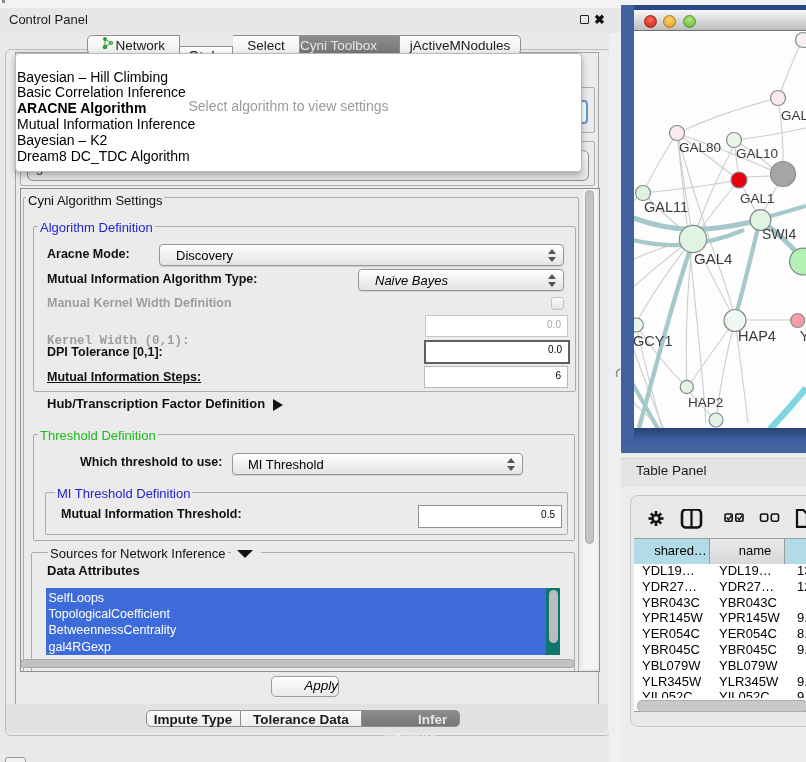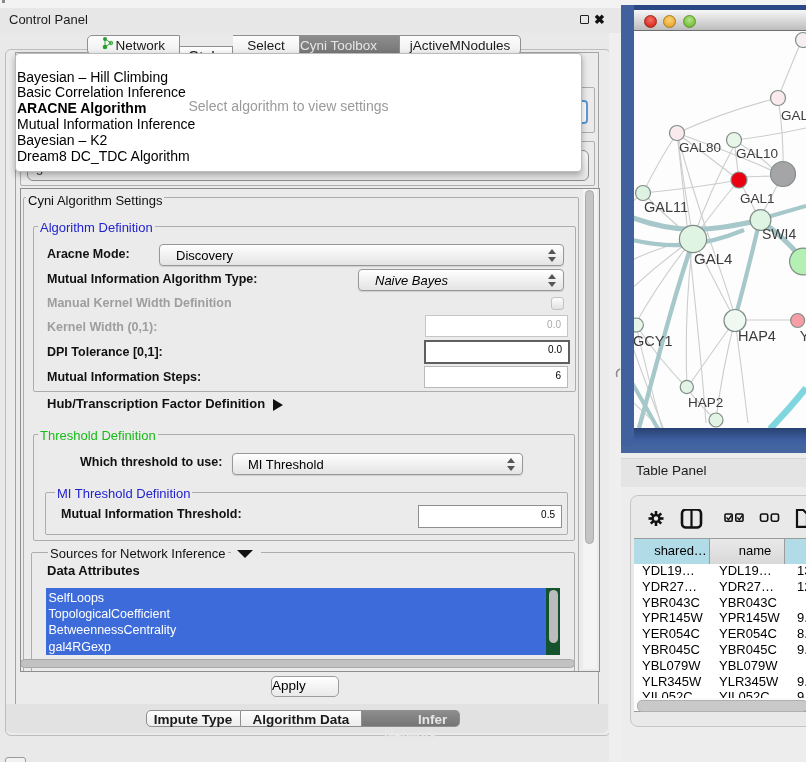--- a/index.html
+++ b/index.html
@@ -61,29 +61,29 @@
       <span class="ct">Discovery</span>
       <span class="updn"></span>
     </div>
   <div class="lbl abs" style="left:26px;top:83px;">Mutual Information Algorithm Type:</div>
   <div class="combo" style="left:337px;top:80px;width:204px;height:20px;font-style:italic;">
       <span class="ct">Naive Bayes</span>
       <span class="updn"></span>
     </div>
   <div class="lbl abs dis" style="left:26px;top:107px;">Manual Kernel Width Definition</div>
   <div class="abs" style="left:530px;top:108px;width:11px;height:11px;border:1px solid #C3C3C3;border-radius:3px;background:linear-gradient(#FDFDFD,#E2E2E2);"></div>
-  <div class="lbl abs dis" style="left:26px;top:131px;">Kernel Width (0,1):</div>
+  <div class="lbl abs dis" style="left:26px;top:145px;font-family:Liberation Mono, monospace;">Kernel Width (0,1):</div>
   <div class="fld" style="left:404px;top:126px;width:141px;height:20px;border-color:#C6C6C6;">
       <span style="color:#A9A9A9;">0.0</span>
     </div>
   <div class="lbl abs" style="left:26px;top:156px;">DPI Tolerance [0,1]:</div>
   <div class="fld" style="left:403px;top:151px;width:142px;height:20px;border:2px solid #5F5F5F;">
       <span style="top:2px;">0.0</span>
     </div>
-  <div class="lbl abs" style="left:26px;top:181px;">Mutual Information Steps:</div>
+  <div class="lbl abs" style="left:26px;top:181px;text-decoration:underline;">Mutual Information Steps:</div>
   <div class="fld" style="left:403px;top:177px;width:142px;height:20px;">
       <span>6</span>
     </div>
 
   <div class="abs" style="left:26px;top:207px;font-size:13px;font-weight:bold;color:#111;">Hub/Transcription Factor Definition</div>
   <div class="abs" style="left:252px;top:210px;width:0;height:0;border-top:6.5px solid transparent;border-bottom:6.5px solid transparent;border-left:10px solid #111;"></div>
 
   <div class="grp" style="left:12px;top:245px;width:540px;height:105px;"></div>
   <div class="gtitle" style="left:17px;top:239px;font-size:13px;color:#18BC18;">Threshold Definition</div>
   <div class="lbl abs" style="left:59px;top:266px;">Which threshold to use:</div>
@@ -98,35 +98,35 @@
   <div class="fld" style="left:397px;top:316px;width:142px;height:21px;border-color:#8F8F8F;">
       <span>0.5</span>
     </div>
 
   <div class="grp" style="left:10px;top:363px;width:542px;height:130px;"></div>
   <div class="gtitle" style="left:27px;top:357px;font-size:13px;color:#111;">Sources for Network Inference</div>
   <div class="abs" style="left:210px;top:357px;width:30px;height:13px;background:#EBEBEB;"></div>
   <div class="abs" style="left:216px;top:361px;width:0;height:0;border-left:8px solid transparent;border-right:8px solid transparent;border-top:8px solid #111;"></div>
   <div class="lbl abs" style="left:26px;top:373.5px;font-size:13px;">Data Attributes</div>
 
-  <div class="abs" style="left:25px;top:399px;width:514px;height:67px;background:#14532d;overflow:hidden;">
+  <div class="abs" style="left:25px;top:399px;width:514px;height:67px;background:#0f766e;overflow:hidden;">
      <div class="abs" style="left:0;top:0;width:500px;height:67px;background:#3D6BD9;"></div>
      <div class="abs" style="left:0;top:0;font-size:12.5px;color:#fff;padding:2px 0 0 2.5px;line-height:16.2px;white-space:nowrap;">SelfLoops<br>TopologicalCoefficient<br>BetweennessCentrality<br>gal4RGexp</div>
      <div class="abs" style="left:503px;top:2px;width:9px;height:53px;background:#BCBCBC;border-radius:5px;"></div>
   </div>
 
   <div class="abs" style="left:-1px;top:469.5px;width:553px;height:7px;background:#C2C2C2;border:1px solid #A8A8A8;border-radius:5px;"></div>
 </div>
 
 <div class="abs" style="left:583px;top:189px;width:14px;height:480px;background:#F4F4F4;"></div>
 <div class="abs" style="left:584.5px;top:190px;width:9px;height:354px;background:#C4C4C4;border:1px solid #ABABAB;border-radius:5px;box-sizing:border-box;"></div>
 
 <div class="abs" style="left:6px;top:704px;width:602px;height:29px;background:#E2E2E2;border-radius:0 0 6px 6px;"></div>
 
-<div class="abs" style="left:271px;top:676px;width:66px;height:19px;border:1px solid #9C9C9C;border-radius:5px;background:linear-gradient(#FFFFFF,#E9E9E9);text-align:left;">
+<div class="abs" style="left:271px;top:676px;width:66px;height:19px;border:1px solid #9C9C9C;border-radius:5px;background:linear-gradient(#FFFFFF,#E9E9E9);text-align:right;font-style:italic;">
   <span style="font-size:13.5px;position:relative;top:-1px;">Apply</span></div>
 
 <div id="bottabs"></div>
 
 <div class="abs" style="left:15px;top:53px;width:565px;height:117px;background:#FFFFFF;border:1px solid #BBBBBB;border-radius:4px;box-shadow:0 3px 6px rgba(0,0,0,0.3);z-index:50;"></div>
 <div class="abs" style="left:6px;top:54.5px;width:565px;text-align:center;font-size:14px;line-height:14px;color:#9A9A9A;z-index:51;margin-top:44px;">Select algorithm to view settings</div>
 <div class="abs" style="left:17px;top:69.5px;font-size:14px;color:#000;line-height:15.9px;white-space:nowrap;z-index:51;">
 Bayesian – Hill Climbing<br>
 Basic Correlation Inference<br>
 <span class="b">ARACNE Algorithm</span><br>
@@ -286,15 +286,15 @@
         <circle cx="9" cy="7" r="1.8" fill="#8ACA8A" stroke="#2E9E2E" stroke-width="0.8"></circle>
         <path d="M3 3 L3 11 M3 3 L9 7 M3 11 L9 7" stroke="#2E9E2E" stroke-width="0.9" fill="none"></path>
       </svg><span style="position:relative;top:2px;">Network</span></div>
     <div class="abs" style="left:180px;top:46px;width:53px;height:20px;background:linear-gradient(#FDFDFD,#EDEDED);border:1px solid #8F8F8F;border-left:none;box-sizing:border-box;text-align:center;color:#1A1A1A;font-size:16px;"><span style="position:relative;top:2px;">Style</span></div>
     <div class="abs" style="left:233px;top:35px;width:67px;height:20px;background:linear-gradient(#FDFDFD,#EDEDED);border:1px solid #8F8F8F;border-left:none;box-sizing:border-box;text-align:center;color:#1A1A1A;font-size:13.5px;"><span style="position:relative;top:2px;">Select</span></div>
     <div class="abs" style="left:300px;top:35px;width:100px;height:20px;background:linear-gradient(#8D8D8D,#757575);border:1px solid #8F8F8F;border-left:none;box-sizing:border-box;text-align:left;color:#E6E6E6;font-size:13.5px;"><span style="position:relative;top:2px;">Cyni Toolbox</span></div>
     <div class="abs" style="left:400px;top:35px;width:121px;height:20px;background:linear-gradient(#FDFDFD,#EDEDED);border-radius:0 5px 5px 0;border:1px solid #8F8F8F;border-left:none;box-sizing:border-box;text-align:center;color:#1A1A1A;font-size:13.5px;"><span style="position:relative;top:2px;">jActiveMNodules</span></div>
   </div>
 <div>
     <div class="abs" style="left:145.6px;top:709.6px;width:95px;height:17.4px;background:linear-gradient(#FDFDFD,#EDEDED);border-radius:5px 0 0 5px;border:1px solid #8F8F8F;border-left:1px solid #8F8F8F;box-sizing:border-box;text-align:center;color:#1A1A1A;font-size:13.5px;font-weight:bold;"><span style="position:relative;top:1px;">Impute Type</span></div>
-    <div class="abs" style="left:240.6px;top:709.6px;width:121.7px;height:17.4px;background:linear-gradient(#FDFDFD,#EDEDED);border:1px solid #8F8F8F;border-left:none;box-sizing:border-box;text-align:center;color:#1A1A1A;font-size:13.5px;font-weight:bold;"><span style="position:relative;top:1px;">Algorithm Data</span></div>
+    <div class="abs" style="left:240.6px;top:709.6px;width:121.7px;height:17.4px;background:linear-gradient(#FDFDFD,#EDEDED);border:1px solid #8F8F8F;border-left:none;box-sizing:border-box;text-align:center;color:#1A1A1A;font-size:13.5px;font-weight:bold;"><span style="position:relative;top:1px;">Tolerance Data</span></div>
     <div class="abs" style="left:362.3px;top:709.6px;width:97.7px;height:17.4px;background:linear-gradient(#8D8D8D,#757575);border-radius:0 5px 5px 0;border:1px solid #8F8F8F;border-left:none;box-sizing:border-box;text-align:center;color:#E6E6E6;font-size:13.5px;font-weight:bold;"><span style="position:relative;top:1px;margin-left:44px;">Infer Network</span></div>
   </div>
 
 </body></html>

